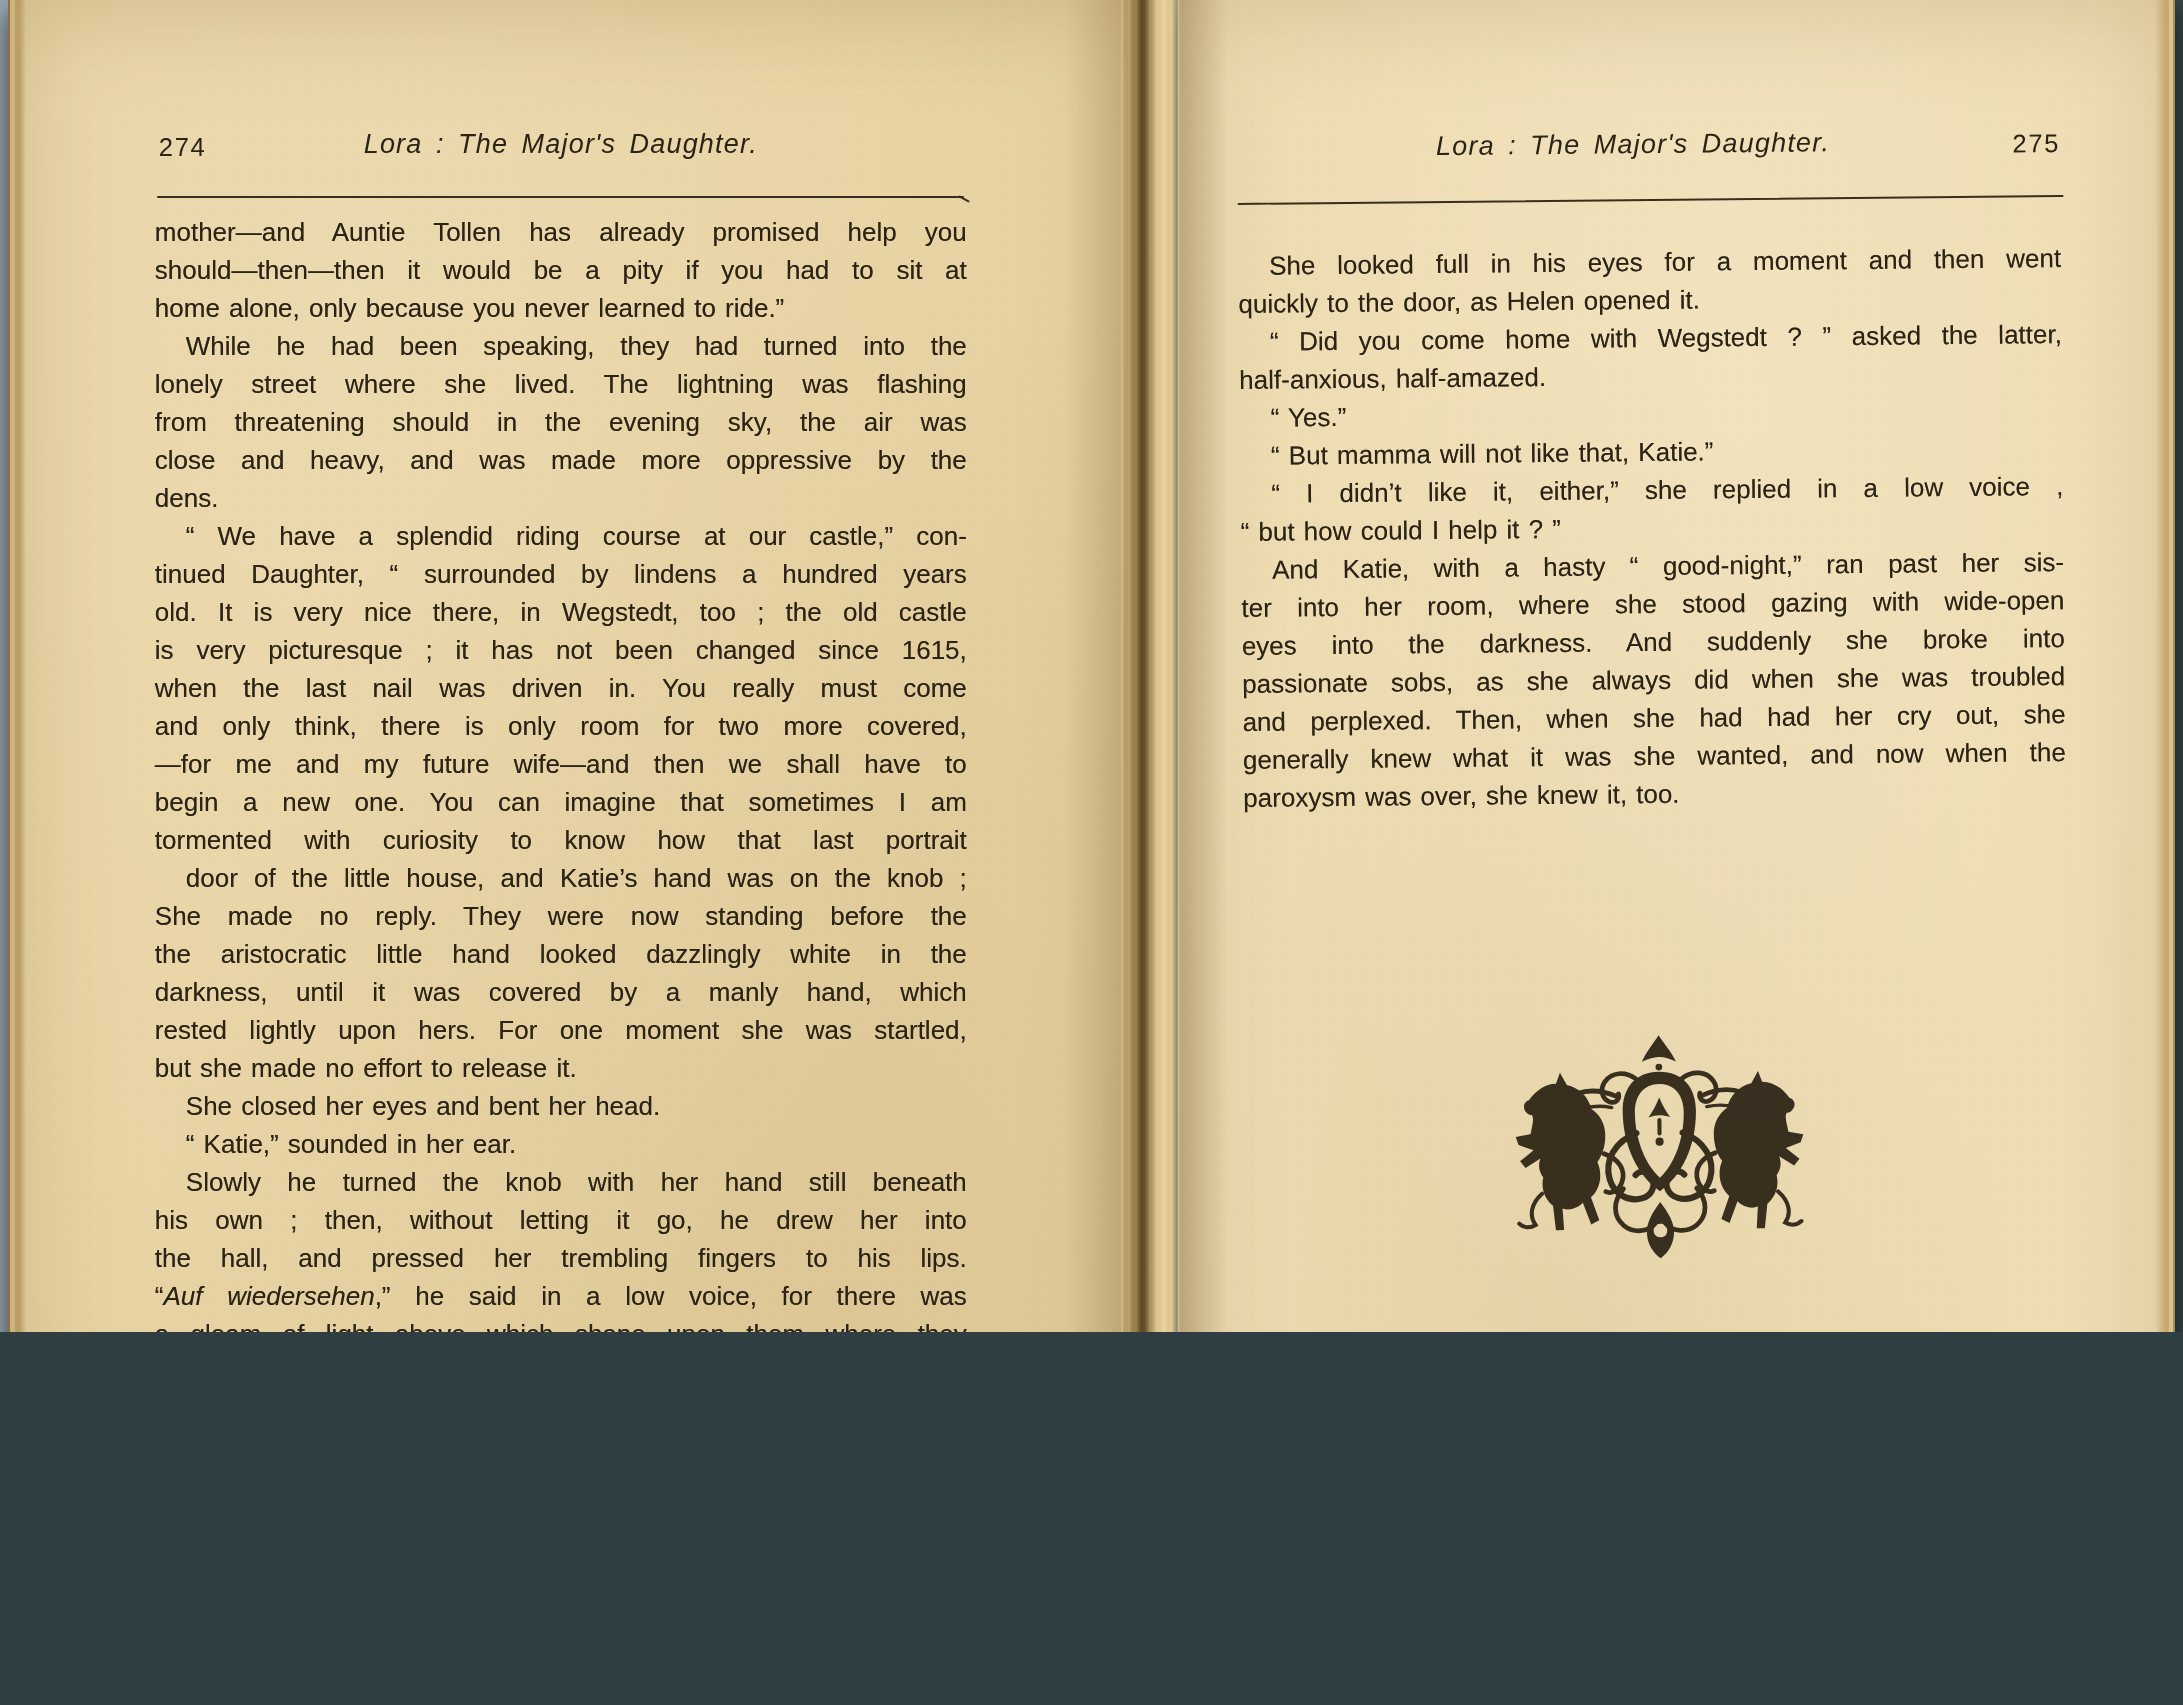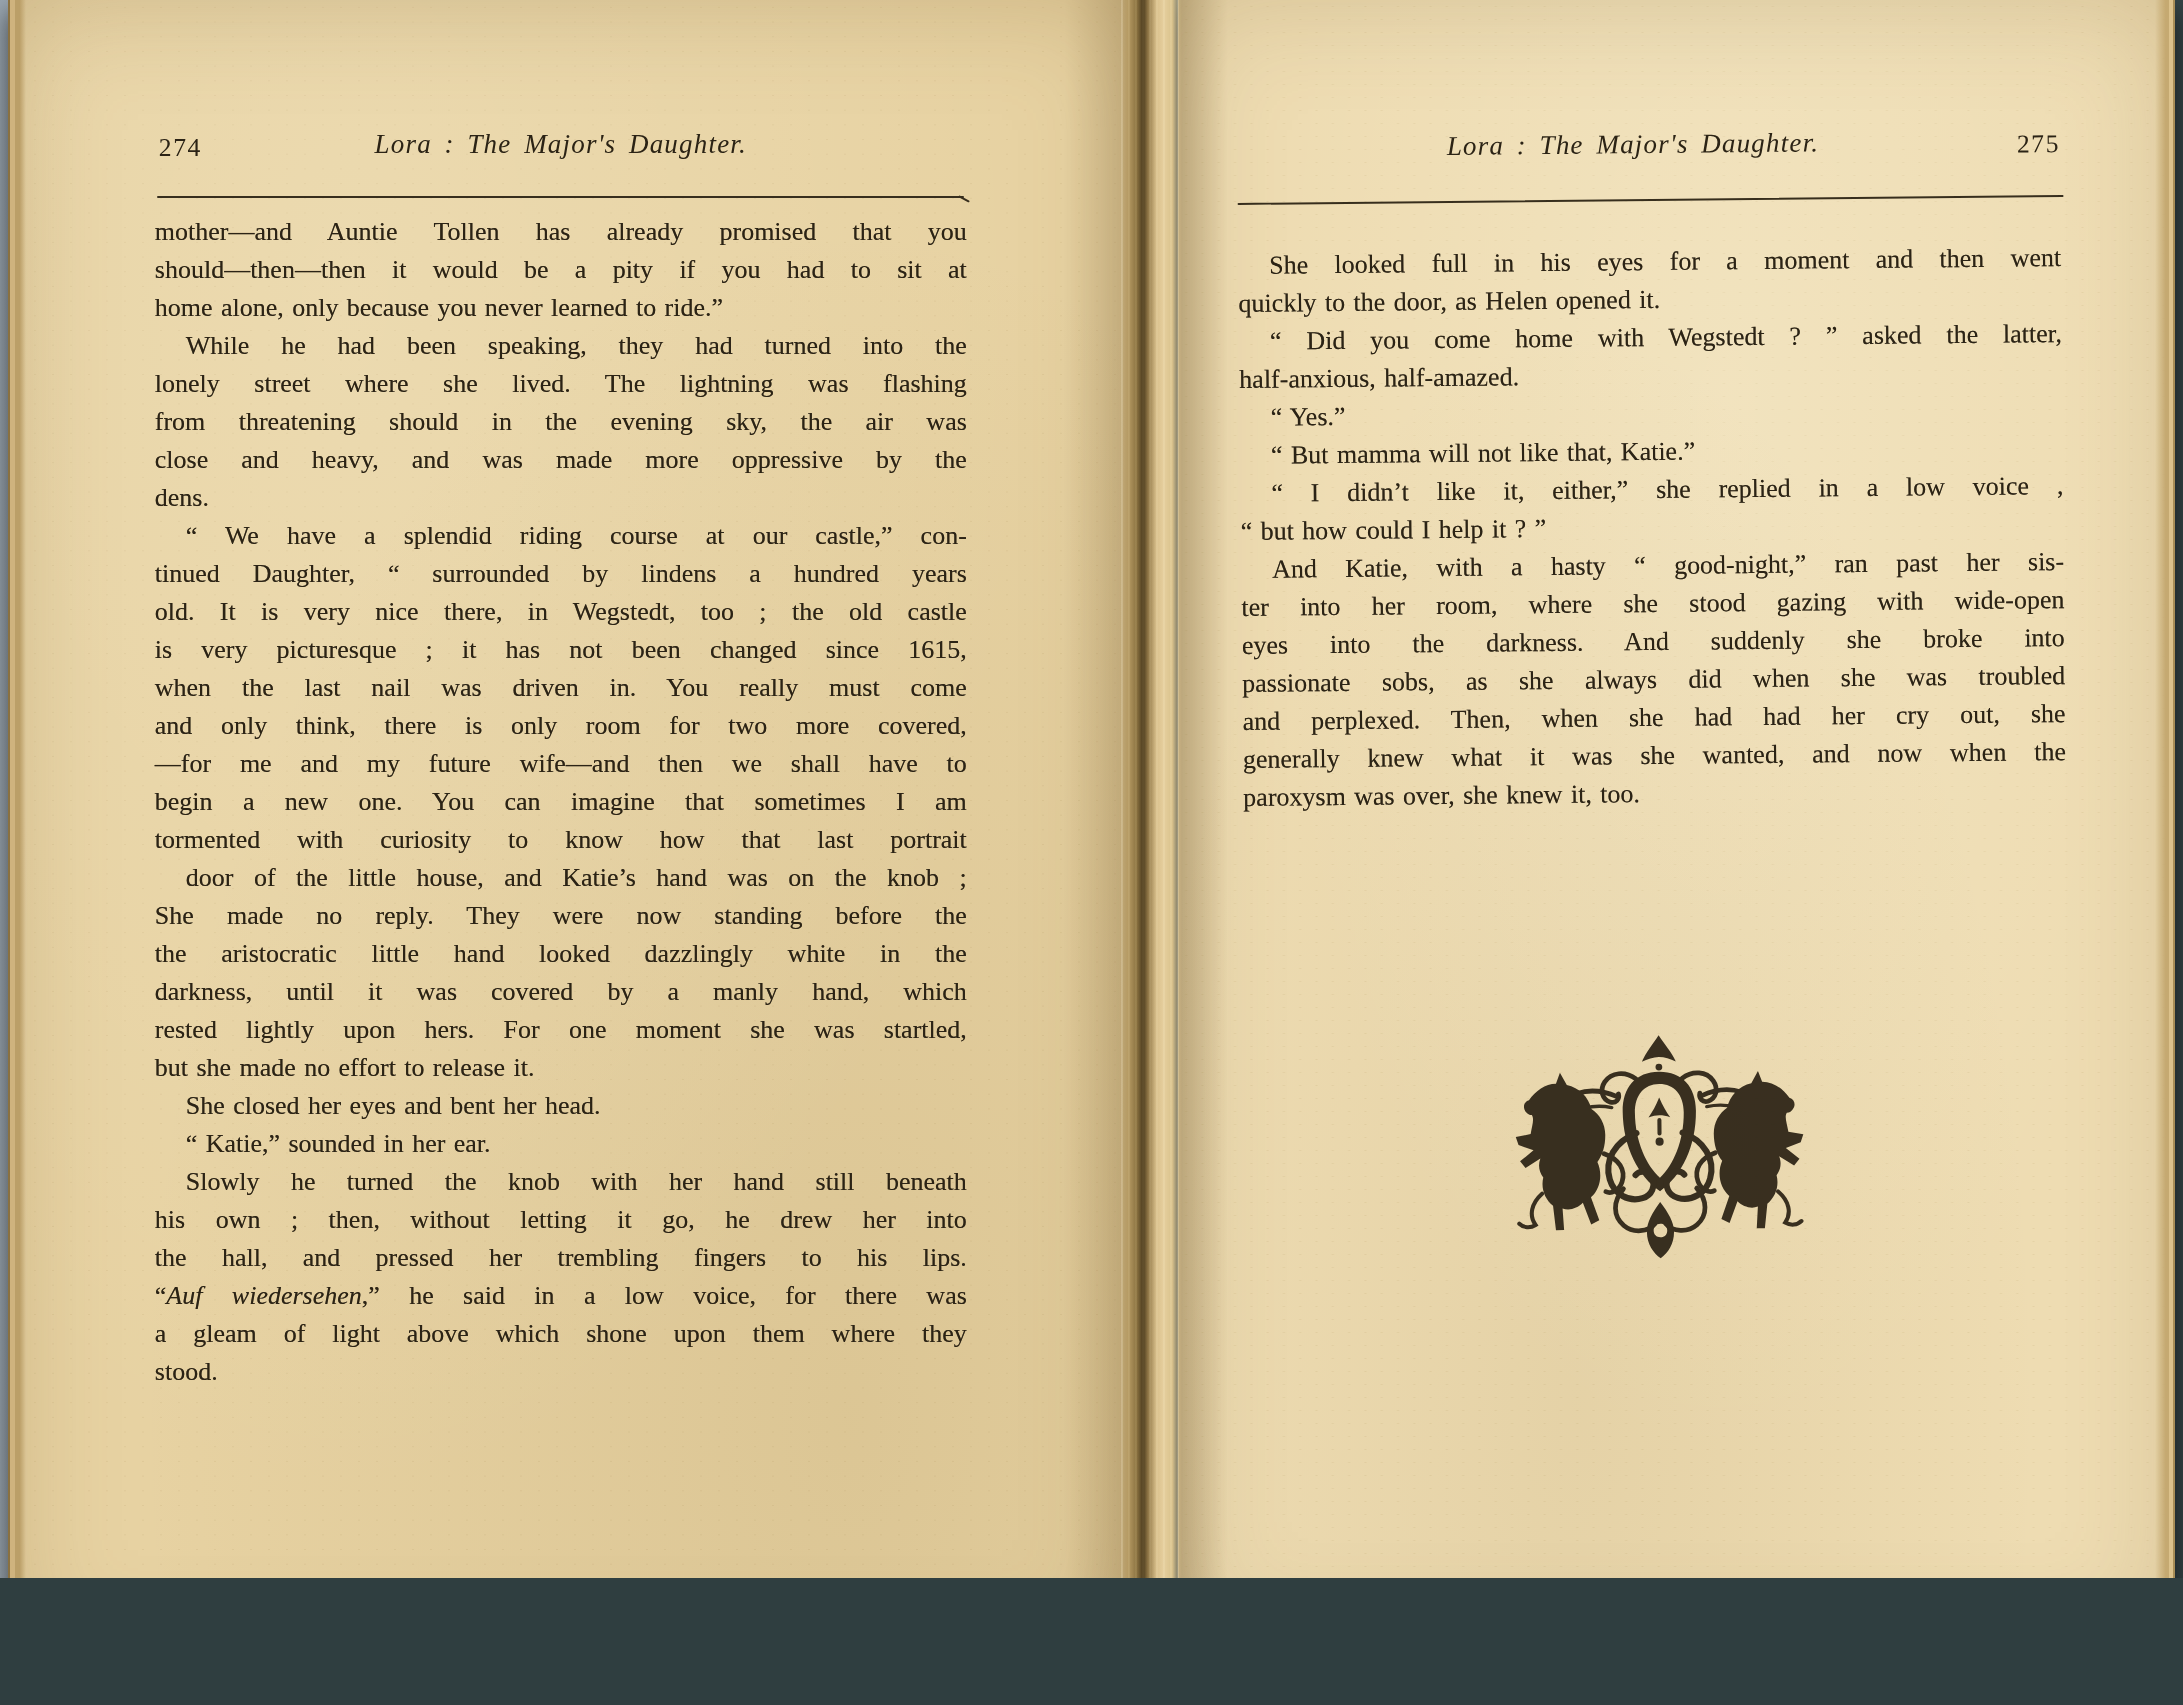--- a/index.html
+++ b/index.html
@@ -1,19 +1,19 @@
 <!DOCTYPE html>
 <html style="font-size:12.4px"><head>
 <meta charset="utf-8">
 <style>
   html,body{margin:0;padding:0;background:#2f3e40;}
   .stage{
-    position:relative;width:2183px;height:1578px;overflow:hidden;
+    position:relative;width:2183px;height:1332px;overflow:hidden;
     background:linear-gradient(90deg,#9aa6b0 0%,#7e8c95 20%,#5a696c 50%,#3e4d4e 78%,#344345 100%);
-    font-family:Liberation Serif, serif;
+    font-family:Liberation Sans, sans-serif;
     color:#2b2315;
   }
   
   .cover-cloth{
     position:absolute;left:1102px;top:1645px;width:1081px;height:56px;z-index:1;
     background-color:#131f38;
     background-image:
       radial-gradient(#4f7fb5 1px, transparent 1.5px),
       radial-gradient(#6f9fd0 0.8px, transparent 1.2px),
       radial-gradient(#2c4a73 1.2px, transparent 1.7px);
@@ -113,21 +113,21 @@
 
   <div class="page page-left">
     <div class="lp-inner">
       <span class="page-num pn-left">274</span>
       <span class="running-title rt-left">Lora :  The Major's Daughter.</span>
       <div class="header-rule rule-left">
         <i class="hook"></i>
       </div>
       <div class="body-text body-left" id="left-body">
           <div class="para">
-            <div class="line just">mother—and Auntie Tollen has already promised that you</div>
+            <div class="line just">mother—and Auntie Tollen has already promised help you</div>
             <div class="line just">should—then—then it would be a pity if you had to sit at</div>
             <div class="line">home alone, only because you never learned to ride.”</div>
           </div>
           <div class="para indent">
             <div class="line just">While he had been speaking, they had turned into the</div>
             <div class="line just">lonely street where she lived.  The lightning was flashing</div>
             <div class="line just">from threatening should in the evening sky, the air was</div>
             <div class="line just">close and heavy, and was made more oppressive by the</div>
             <div class="line">dens.</div>
           </div>

